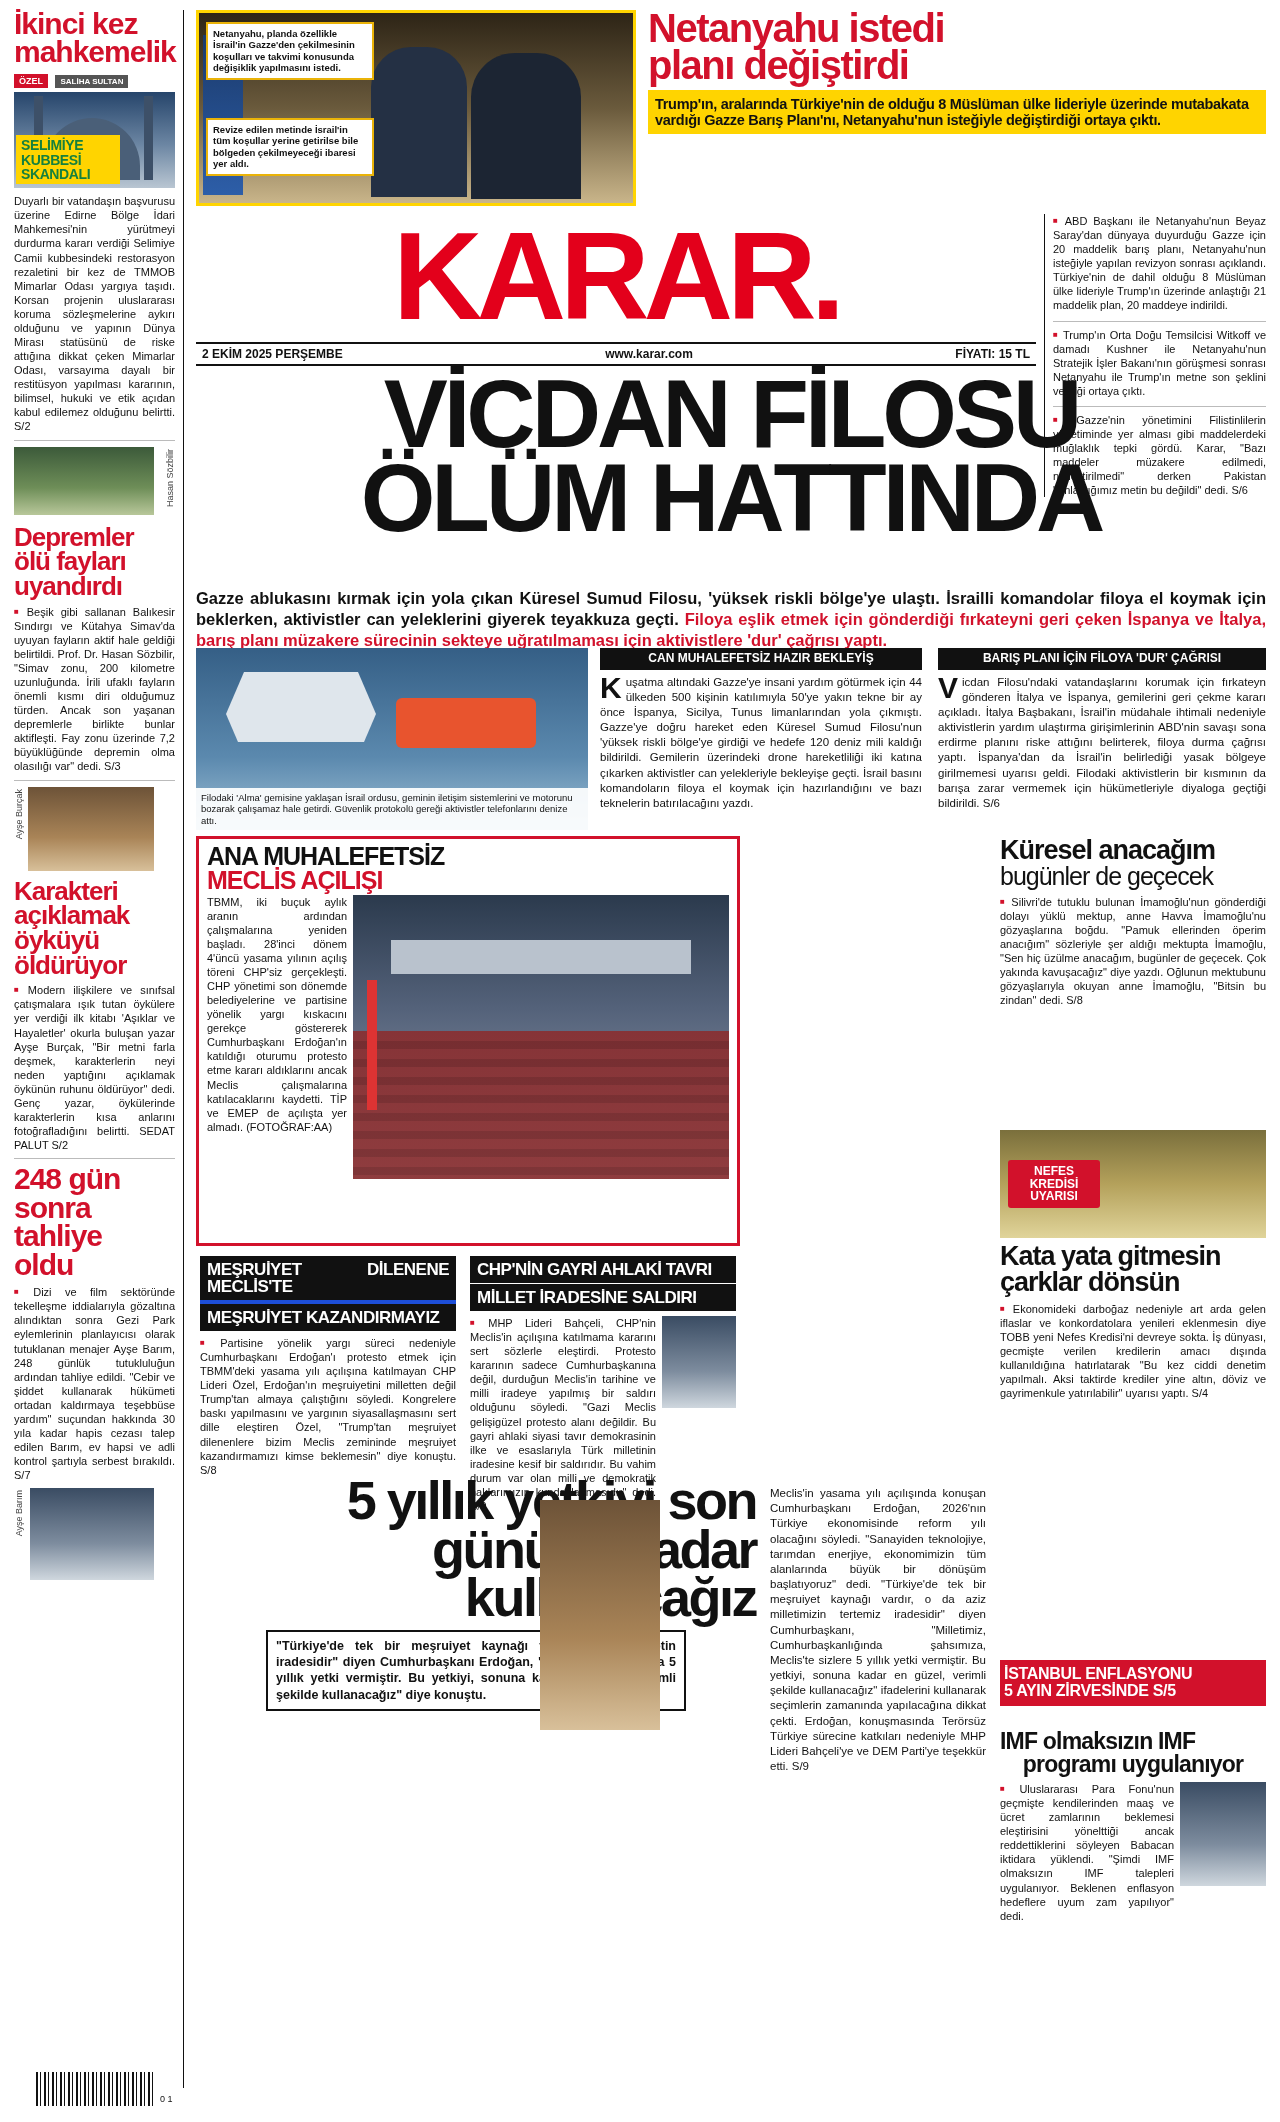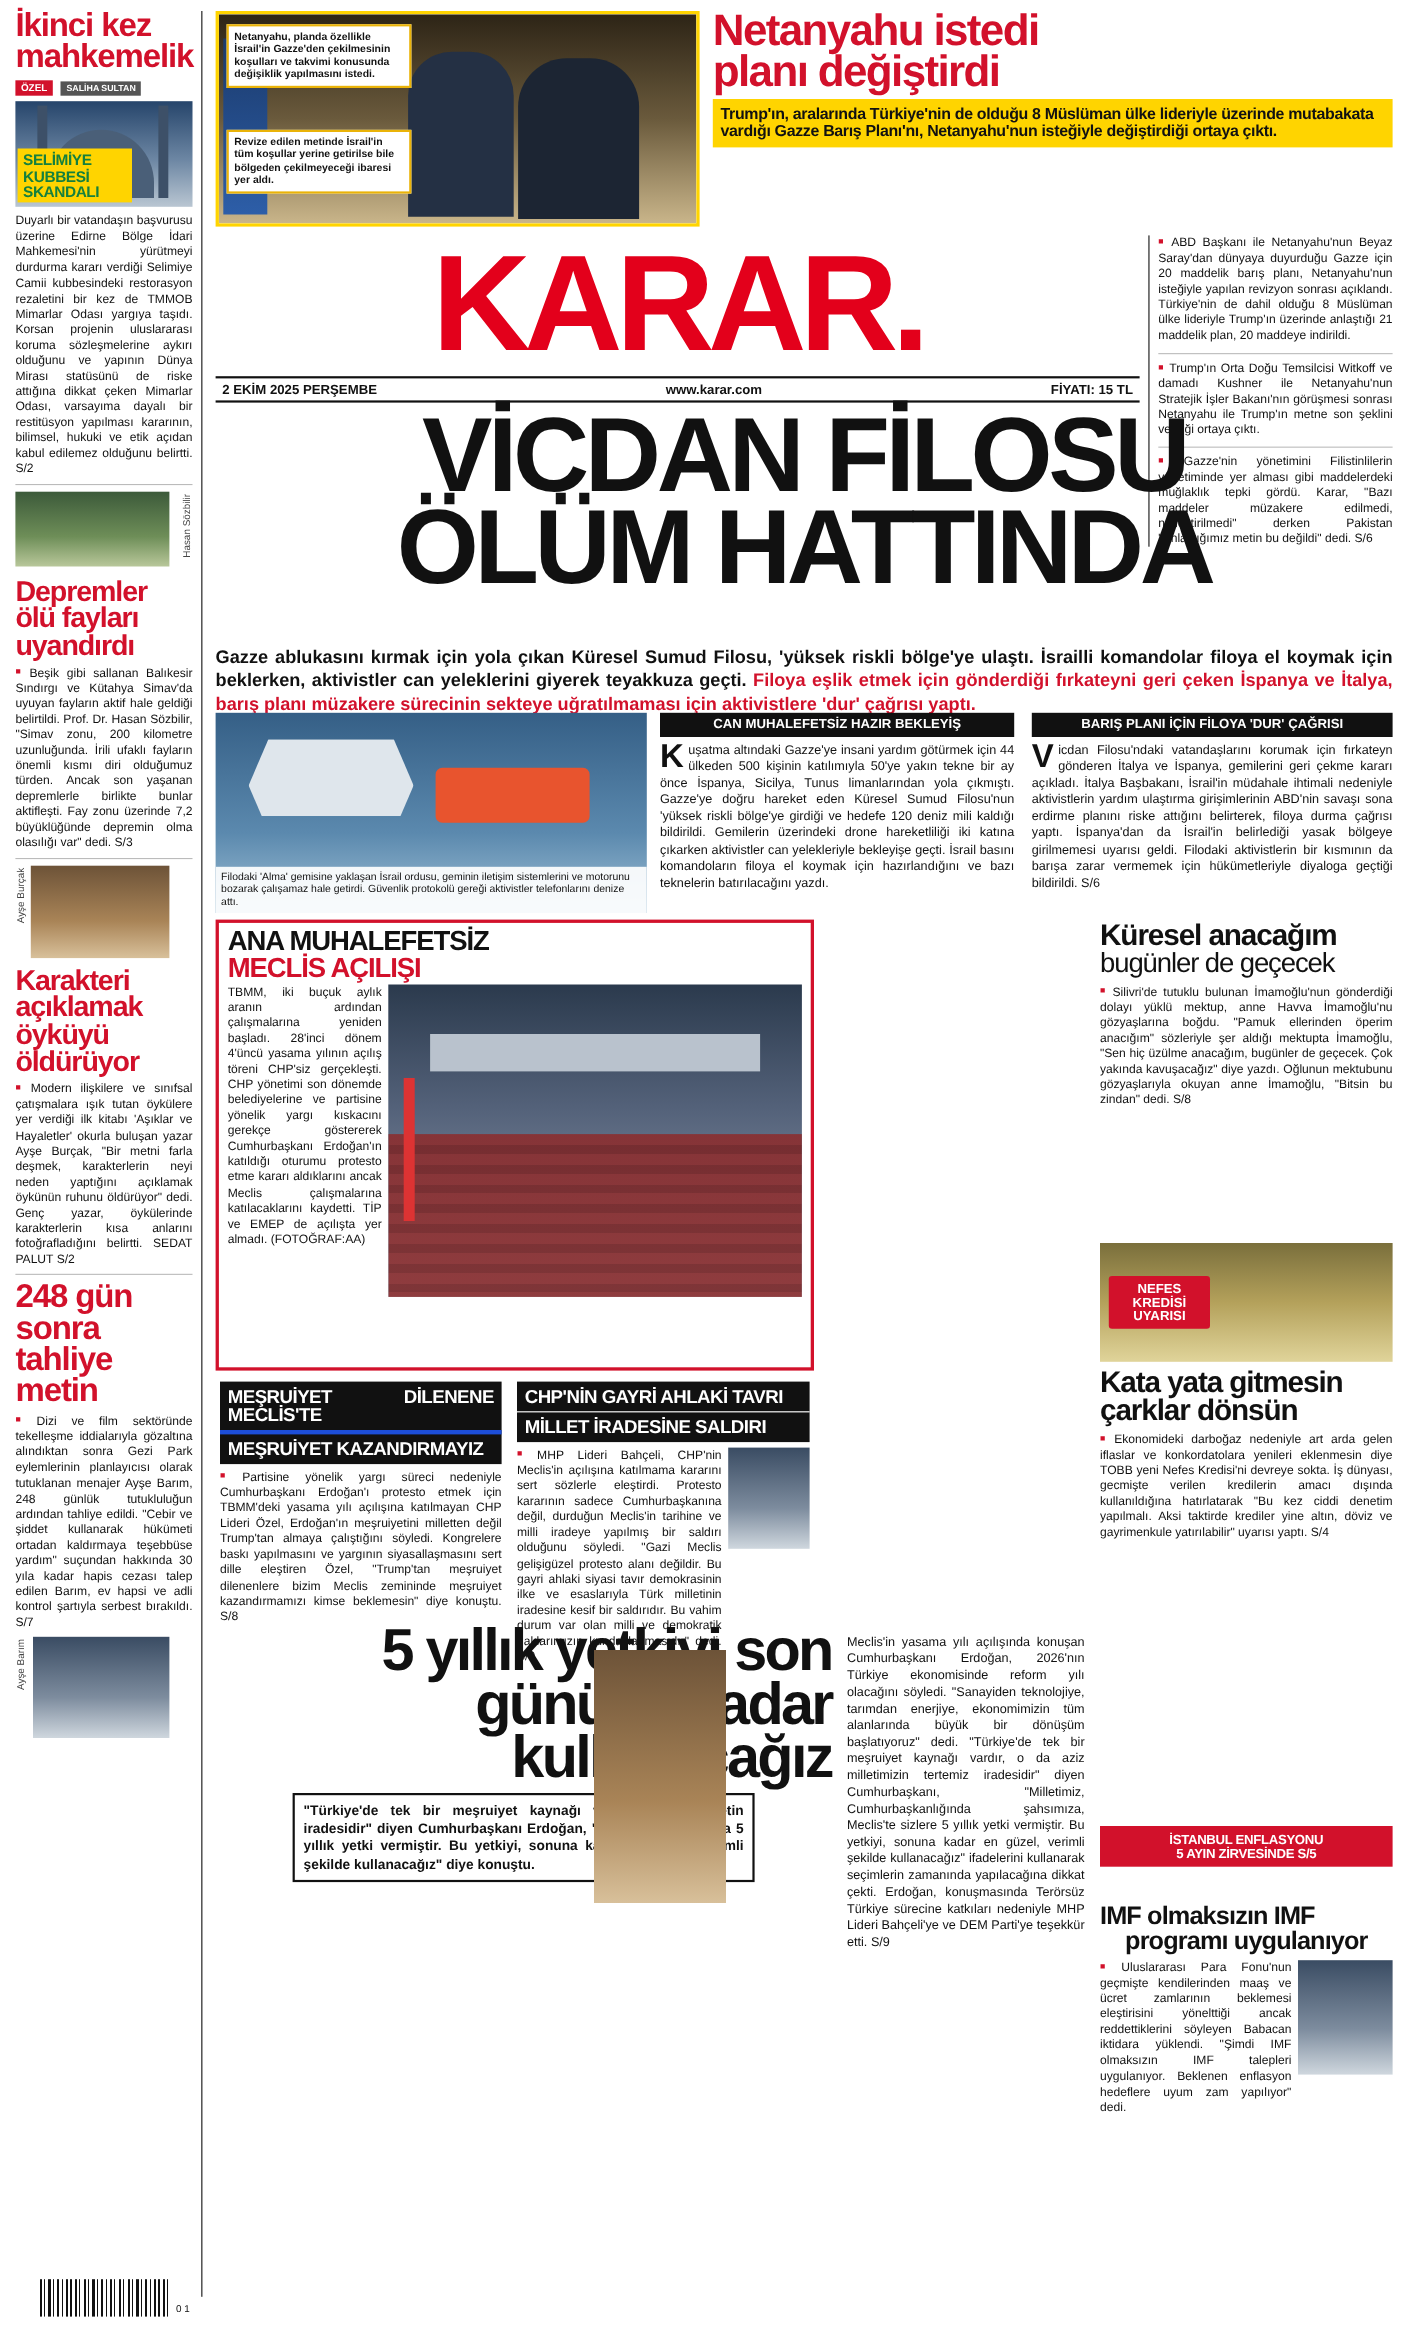--- a/index.html
+++ b/index.html
@@ -158,22 +158,22 @@
   .fy-title { font-size:54px; font-weight:bold; letter-spacing:-2.5px; line-height:0.9; text-align:right;}
   .fy-quote {
     border:2px solid #111; font-size:12.5px; line-height:1.3; padding:6px 8px; margin-top:8px;
     font-weight:bold; text-align:justify;
   }
 
   
   .rcol { position:absolute; left:1000px; width:266px; }
   .r-title { font-size:27px; font-weight:bold; letter-spacing:-1px; line-height:0.96; }
   .redband {
-    background:#d2112b; color:#fff; font-weight:bold; text-align:center;
-    font-size:12px; line-height:1.05; padding:6px 4px; letter-spacing:-0.3px;
+    background:#d2112b; color:#fff; font-weight:bold; text-align:left;
+    font-size:16px; line-height:1.05; padding:6px 4px; letter-spacing:-0.3px;
   }
   .nefes-badge {
     position:absolute; background:#d2112b; color:#fff; font-weight:bold;
     font-size:12px; line-height:1.05; text-align:center; padding:5px 6px; border-radius:3px;
   }
 
   .barcode {
     position:absolute; left:36px; bottom:16px; width:120px; height:34px;
     background:repeating-linear-gradient(90deg,#111 0 2px,#fff 2px 4px,#111 4px 5px,#fff 5px 8px);
   }
@@ -244,21 +244,21 @@
     </div>
 
     <div class="tiny just bullet" style="margin-top:6px;">Modern ilişkilere ve sınıfsal çatışmalara ışık tutan öykülere yer verdiği ilk kitabı 'Aşıklar ve Hayaletler' okurla buluşan yazar Ayşe Burçak, "Bir metni farla deşmek, karakterlerin neyi neden yaptığını açıklamak öykünün ruhunu öldürüyor" dedi. Genç yazar, öykülerinde karakterlerin kısa anlarını fotoğrafladığını belirtti. SEDAT PALUT S/2</div>
 
     <div class="hr-thin"></div>
 
     <div class="sec-title big" style="margin-top:4px;">
       <div>248 gün</div>
       <div>sonra</div>
       <div>tahliye</div>
-      <div>metin</div>
+      <div>oldu</div>
     </div>
 
     <div class="tiny just bullet" style="margin-top:6px;">Dizi ve film sektöründe tekelleşme iddialarıyla gözaltına alındıktan sonra Gezi Park eylemlerinin planlayıcısı olarak tutuklanan menajer Ayşe Barım, 248 günlük tutukluluğun ardından tahliye edildi. "Cebir ve şiddet kullanarak hükümeti ortadan kaldırmaya teşebbüse yardım" suçundan hakkında 30 yıla kadar hapis cezası talep edilen Barım, ev hapsi ve adli kontrol şartıyla serbest bırakıldı. S/7</div>
 
     <div style="position:relative;height:96px;margin-top:6px;">
       <div class="photo cool" style="position:absolute;left:16px;top:0;width:124px;height:92px;"></div>
       <div class="vrot" style="left:0;top:2px;">Ayşe Barım</div>
     </div>
   </div>
 

